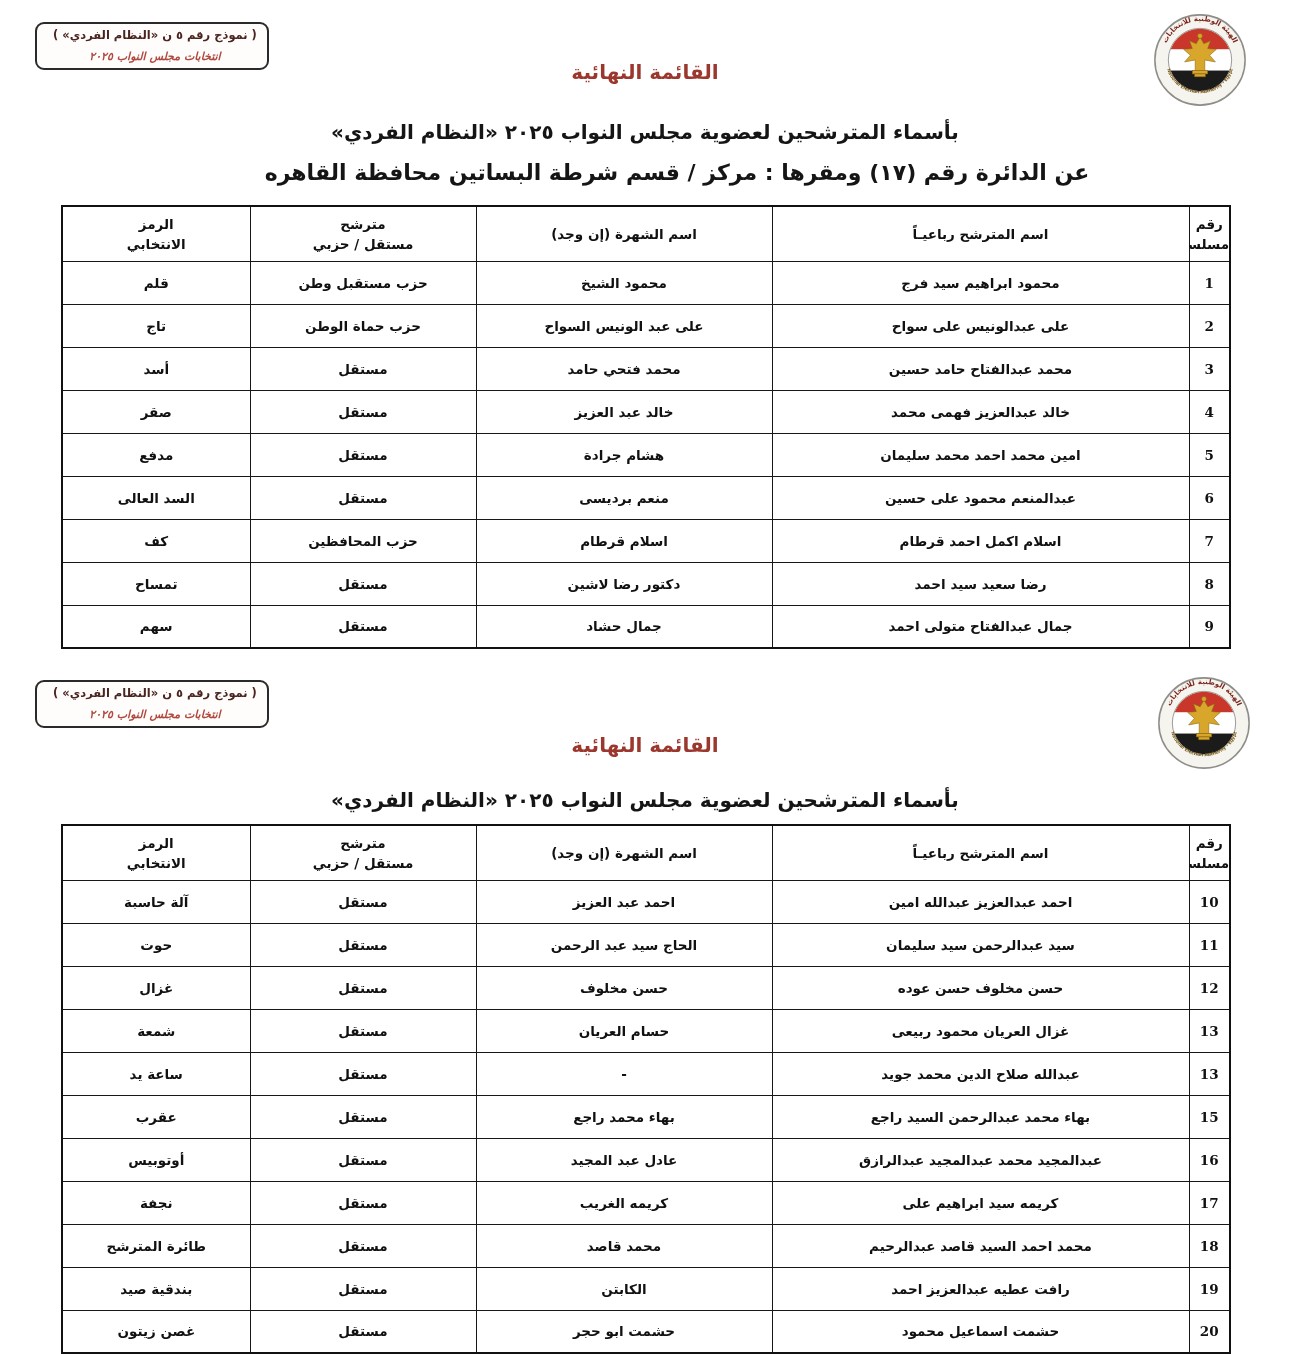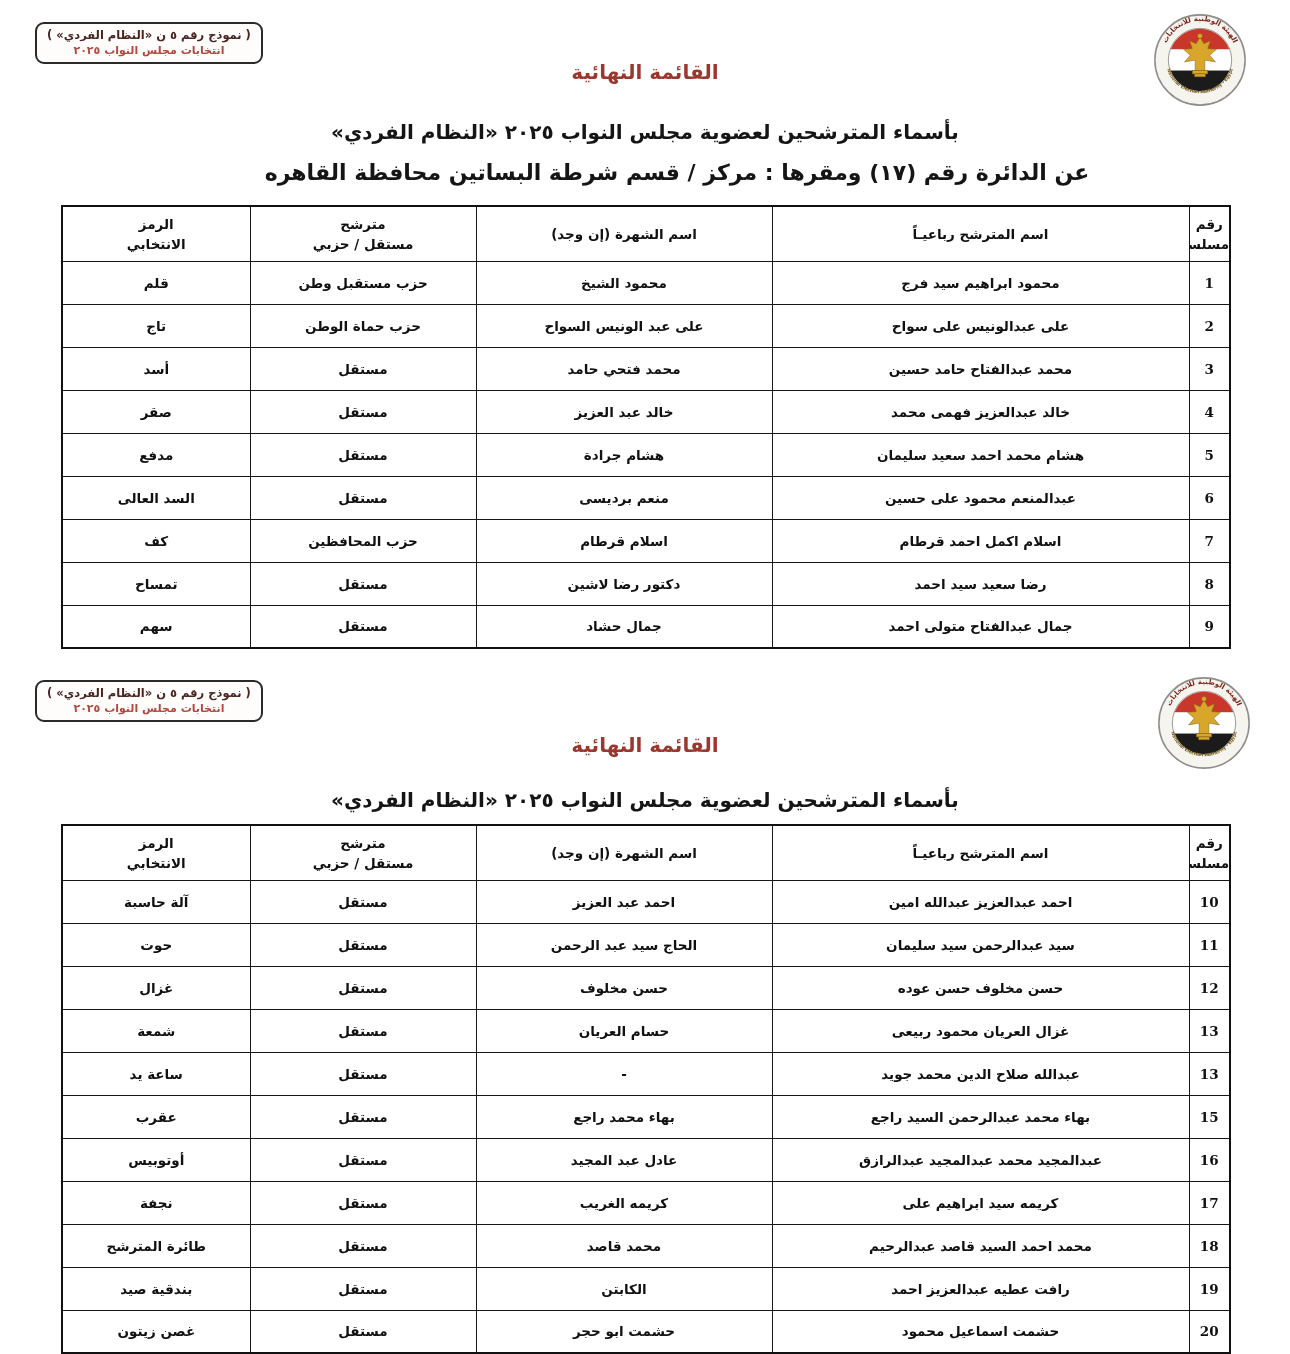--- a/index.html
+++ b/index.html
@@ -11,27 +11,27 @@
     color:#111;
   }
   .page { position:absolute; left:0; width:1290px; }
   #page-1 { top:0; height:660px; }
   #page-2 { top:660px; height:694px; }
 
   .form-box {
     position:absolute;
     border:2px solid #2a2a2a;
     border-radius:9px;
-    padding:4px 10px 5px 10px;
+    padding:4px 10px 5px 16px;
     text-align:center;
     background:#fffdfb;
     direction:rtl;
   }
   .form-box .fb-line1 { font-size:11.5px; font-weight:bold; color:#4a2420; white-space:nowrap; }
-  .form-box .fb-line2 { font-size:11px;  font-weight:bold; color:#b0493f; white-space:nowrap; margin-top:2px; }
+  .form-box .fb-line2 { font-size:11px;  font-weight:bold; color:#b0493f; white-space:nowrap; margin-top:8px;font-style:italic; }
 
   .logo-wrap { position:absolute; }
 
   .doc-title {
     position:absolute; left:0; width:100%;
     text-align:center; direction:rtl;
     font-size:20px; font-weight:bold; color:#9c372e;
     letter-spacing:0;
   }
   .doc-subtitle {
@@ -154,21 +154,21 @@
         </tr>
         <tr>
           <td class="serial-cell">4</td>
           <td class="name-cell">خالد عبدالعزيز فهمى محمد</td>
           <td class="shuhra-cell">خالد عبد العزيز</td>
           <td class="party-cell">مستقل</td>
           <td class="symbol-cell">صقر</td>
         </tr>
         <tr>
           <td class="serial-cell">5</td>
-          <td class="name-cell">هشام محمد احمد سعيد سليمان</td>
+          <td class="name-cell">امين محمد احمد محمد سليمان</td>
           <td class="shuhra-cell">هشام جرادة</td>
           <td class="party-cell">مستقل</td>
           <td class="symbol-cell">مدفع</td>
         </tr>
         <tr>
           <td class="serial-cell">6</td>
           <td class="name-cell">عبدالمنعم محمود على حسين</td>
           <td class="shuhra-cell">منعم برديسى</td>
           <td class="party-cell">مستقل</td>
           <td class="symbol-cell">السد العالى</td>

